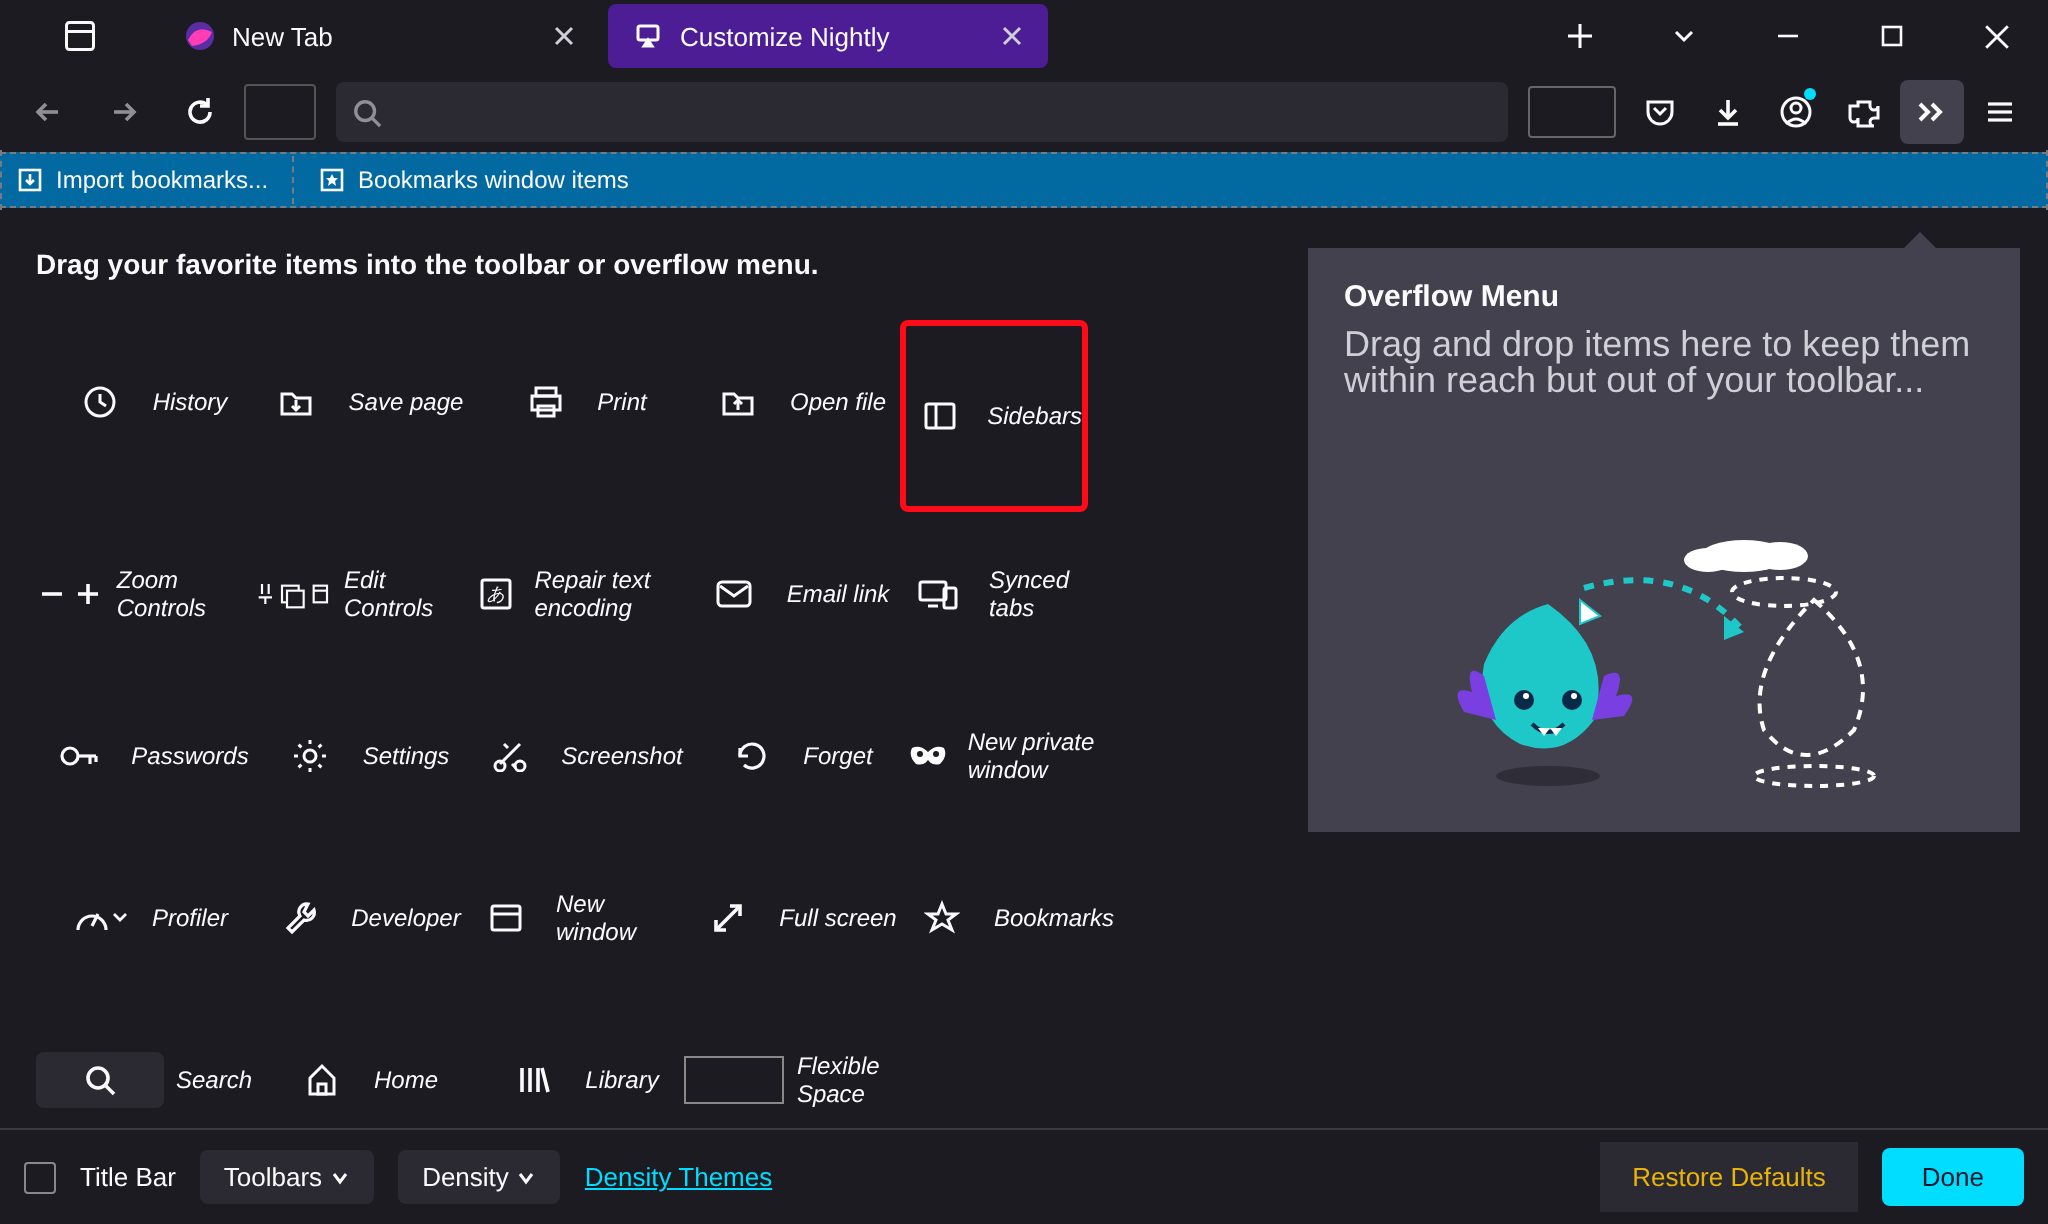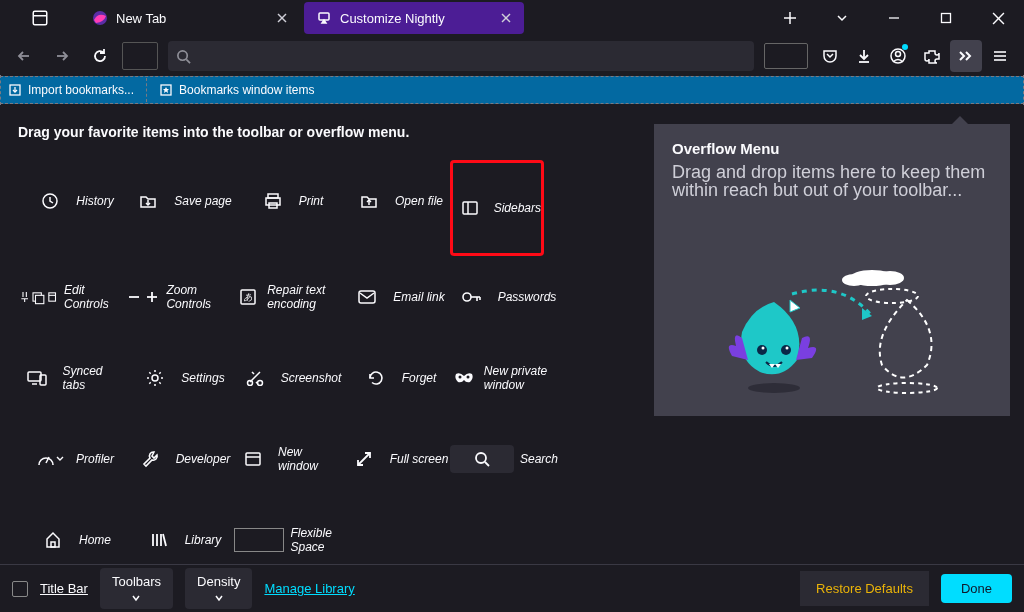--- a/index.html
+++ b/index.html
@@ -208,31 +208,30 @@
   align-items: center;
   padding: 0 12px;
   gap: 12px;
   background: #1c1b22;
 }
 .checkbox {
   width: 16px; height: 16px;
   border: 1px solid #888;
   border-radius: 2px;
 }
-.titlebar-label { font-size: 13px; color:#fbfbfe;text-decoration:underline; }
+.titlebar-label { font-size: 13px; color:#fbfbfe; }
 .dropdown-btn {
   background: #2b2a33;
   padding: 6px 12px;
   border-radius: 4px;
   font-size: 13px;
   display: flex;
   align-items: center;
   gap: 4px;
   color:#fbfbfe;
-  flex-direction:column;
 }
 .link {
   color: #00ddff;
   text-decoration: underline;
   font-size: 13px;
 }
 .spacer { flex: 1; }
 .btn-restore {
   background: #2b2a33;
   color: #eab308;
@@ -469,82 +468,82 @@
         <span class="ic">
             <svg width="18" height="18" viewBox="0 0 18 18" fill="none" stroke="#fbfbfe" stroke-width="1.5">
               <rect x="2" y="3" width="14" height="12" rx="1"></rect>
               <line x1="7" y1="3" x2="7" y2="15"></line>
             </svg>
           </span>
         <span class="label">Sidebars</span>
       </div>
       <div class="item">
         <span class="ic">
+            <svg width="32" height="16" viewBox="0 0 32 16" stroke="#fbfbfe" stroke-width="1.8">
+              <line x1="2" y1="8" x2="12" y2="8"></line>
+              <line x1="20" y1="8" x2="30" y2="8"></line>
+              <line x1="25" y1="3" x2="25" y2="13"></line>
+            </svg>
+          </span>
+        <span class="label">Zoom Controls</span>
+      </div>
+      <div class="item">
+        <span class="ic">
             <svg width="48" height="16" viewBox="0 0 48 16" fill="none" stroke="#fbfbfe" stroke-width="1.3">
               <path d="M6 2 L6 8 M10 2 L10 8 M4 10 L12 10 M8 10 L8 14"></path>
               <rect x="18" y="3" width="10" height="10"></rect>
               <rect x="21" y="6" width="10" height="10" fill="#1c1b22"></rect>
               <rect x="37" y="3" width="8" height="10"></rect>
               <line x1="37" y1="6" x2="45" y2="6"></line>
             </svg>
           </span>
         <span class="label">Edit Controls</span>
       </div>
       <div class="item">
         <span class="ic">
-            <svg width="32" height="16" viewBox="0 0 32 16" stroke="#fbfbfe" stroke-width="1.8">
-              <line x1="2" y1="8" x2="12" y2="8"></line>
-              <line x1="20" y1="8" x2="30" y2="8"></line>
-              <line x1="25" y1="3" x2="25" y2="13"></line>
-            </svg>
-          </span>
-        <span class="label">Zoom Controls</span>
-      </div>
-      <div class="item">
-        <span class="ic">
             <svg width="18" height="18" viewBox="0 0 18 18" fill="none" stroke="#fbfbfe" stroke-width="1.5">
               <rect x="2" y="2" width="14" height="14" rx="1"></rect>
               <text x="9" y="12" font-size="9" text-anchor="middle" fill="#fbfbfe" stroke="none">あ</text>
             </svg>
           </span>
         <span class="label">Repair text encoding</span>
       </div>
       <div class="item">
         <span class="ic">
             <svg width="18" height="14" viewBox="0 0 18 14" fill="none" stroke="#fbfbfe" stroke-width="1.5">
               <rect x="1" y="1" width="16" height="12" rx="2"></rect>
               <polyline points="2,3 9,8 16,3"></polyline>
             </svg>
           </span>
         <span class="label">Email link</span>
       </div>
 
+      <div class="item">
+        <span class="ic">
+            <svg width="20" height="16" viewBox="0 0 20 16" fill="none" stroke="#fbfbfe" stroke-width="1.5">
+              <rect x="1" y="2" width="13" height="9" rx="1"></rect>
+              <line x1="5" y1="14" x2="10" y2="14"></line>
+              <rect x="13" y="5" width="6" height="10" rx="1"></rect>
+            </svg>
+          </span>
+        <span class="label">Synced tabs</span>
+      </div>
       <div class="item">
         <span class="ic">
             <svg width="20" height="14" viewBox="0 0 20 14" fill="none" stroke="#fbfbfe" stroke-width="1.6">
               <circle cx="5" cy="7" r="4"></circle>
               <line x1="9" y1="7" x2="18" y2="7"></line>
               <line x1="15" y1="7" x2="15" y2="11"></line>
               <line x1="18" y1="7" x2="18" y2="10"></line>
             </svg>
           </span>
         <span class="label">Passwords</span>
       </div>
       <div class="item">
         <span class="ic">
-            <svg width="20" height="16" viewBox="0 0 20 16" fill="none" stroke="#fbfbfe" stroke-width="1.5">
-              <rect x="1" y="2" width="13" height="9" rx="1"></rect>
-              <line x1="5" y1="14" x2="10" y2="14"></line>
-              <rect x="13" y="5" width="6" height="10" rx="1"></rect>
-            </svg>
-          </span>
-        <span class="label">Synced tabs</span>
-      </div>
-      <div class="item">
-        <span class="ic">
             <svg width="18" height="18" viewBox="0 0 18 18" fill="none" stroke="#fbfbfe" stroke-width="1.5">
               <circle cx="9" cy="9" r="3"></circle>
               <path d="M9 1 L9 3 M9 15 L9 17 M1 9 L3 9 M15 9 L17 9 M3.3 3.3 L4.7 4.7 M13.3 13.3 L14.7 14.7 M14.7 3.3 L13.3 4.7 M4.7 13.3 L3.3 14.7"></path>
             </svg>
           </span>
         <span class="label">Settings</span>
       </div>
       <div class="item">
         <span class="ic">
             <svg width="18" height="16" viewBox="0 0 18 16" fill="none" stroke="#fbfbfe" stroke-width="1.5">
@@ -606,20 +605,28 @@
         <span class="ic">
             <svg width="16" height="16" viewBox="0 0 16 16" fill="none" stroke="#fbfbfe" stroke-width="1.8">
               <line x1="2" y1="14" x2="14" y2="2"></line>
               <polyline points="9,2 14,2 14,7"></polyline>
               <polyline points="2,9 2,14 7,14"></polyline>
             </svg>
           </span>
         <span class="label">Full screen</span>
       </div>
 
+      <div class="item">
+        <span class="ic">
+            <svg width="18" height="18" viewBox="0 0 18 18" fill="none" stroke="#fbfbfe" stroke-width="1.5">
+              <polygon points="9,2 11,7 16,7 12,10 14,15 9,12 4,15 6,10 2,7 7,7"></polygon>
+            </svg>
+          </span>
+        <span class="label">Bookmarks</span>
+      </div>
       <div class="item search-item">
         <span class="ic-bg">
             <svg width="16" height="16" viewBox="0 0 16 16" fill="none" stroke="#fbfbfe" stroke-width="1.8">
               <circle cx="7" cy="7" r="5"></circle>
               <line x1="11" y1="11" x2="15" y2="15"></line>
             </svg>
           </span>
         <span class="label">Search</span>
       </div>
       <div class="item">
@@ -690,17 +697,17 @@
     <svg width="10" height="10" viewBox="0 0 10 10" fill="none" stroke="#fbfbfe" stroke-width="1.5">
         <polyline points="2,3 5,7 8,3"></polyline>
       </svg>
   </div>
   <div class="dropdown-btn">
     <span>Density</span>
     <svg width="10" height="10" viewBox="0 0 10 10" fill="none" stroke="#fbfbfe" stroke-width="1.5">
         <polyline points="2,3 5,7 8,3"></polyline>
       </svg>
   </div>
-  <a class="link">Manage Library</a>
+  <a class="link">Density Themes</a>
   <div class="spacer"></div>
   <div class="btn-restore">Restore Defaults</div>
   <div class="btn-done">Done</div>
 </div>
 
 </body></html>

